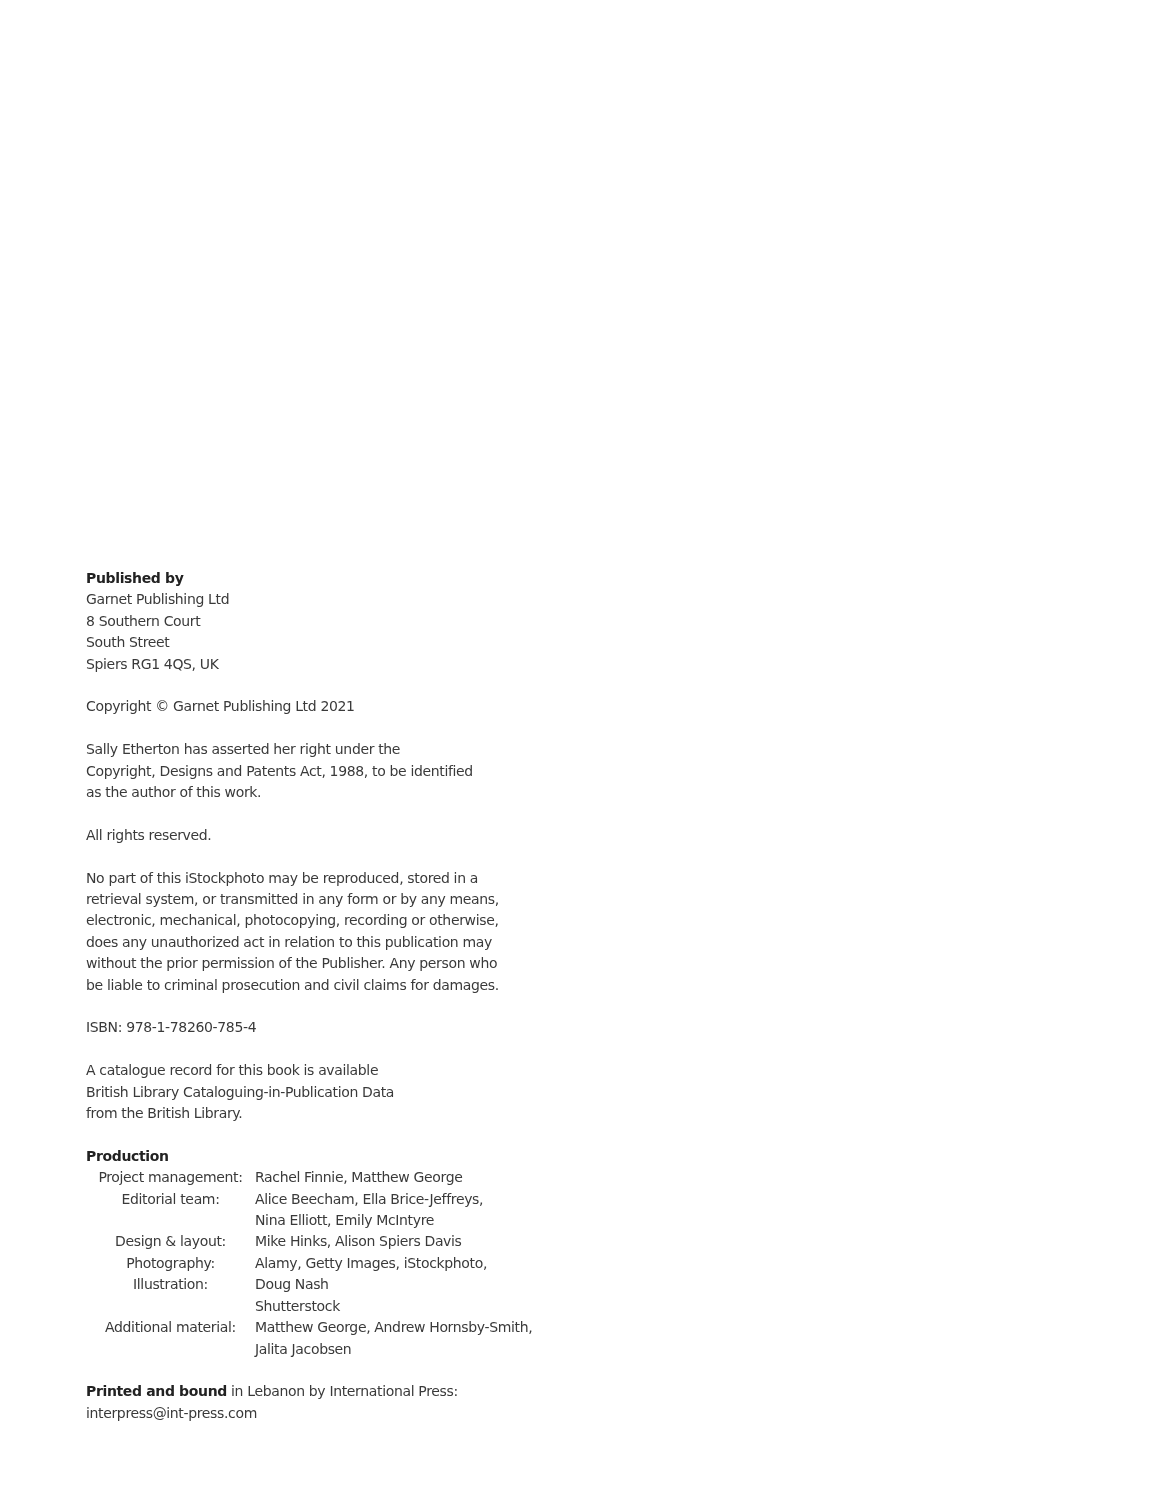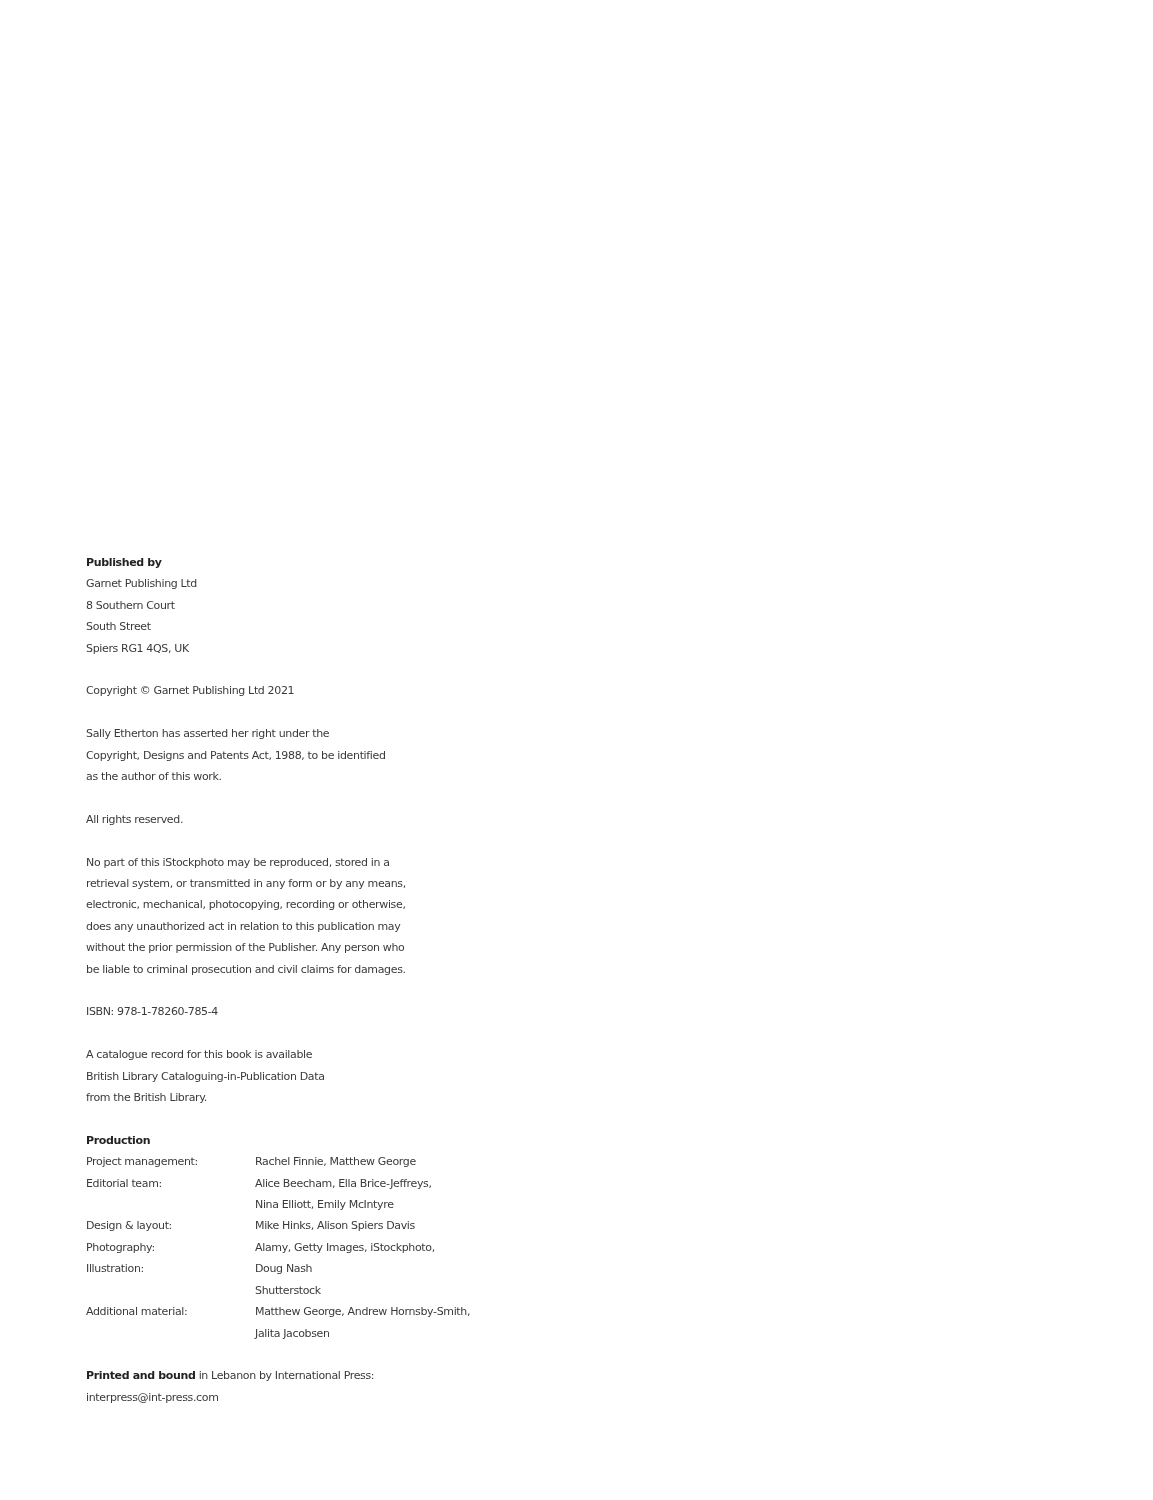--- a/index.html
+++ b/index.html
@@ -2,27 +2,27 @@
 <html><head>
 <meta charset="utf-8">
 <style>
   html, body { margin: 0; padding: 0; background: #ffffff; }
   body {
     width: 1153px; height: 1500px; position: relative; overflow: hidden;
     font-family: "DejaVu Sans", sans-serif;
     color: #3a3a3a;
   }
   .imprint {
-    position: absolute; left: 86px; top: 552px; width: 520px;
-    font-size: 11px; line-height: 21.4px; letter-spacing: -0.35px;
+    position: absolute; left: 86px; top: 568px; width: 520px;
+    font-size: 14px; line-height: 21.4px; letter-spacing: -0.35px;
   }
   .line { display: block; white-space: nowrap; }
   .bold { font-weight: bold; color: #222; }
   .gap { height: 21.4px; }
-  .credits { display: block; }
+  .credits { display: block; text-align: center; }
   .credit-row { display: flex; }
   .credit-role { width: 169px; flex: none; white-space: nowrap; }
   .credit-names { white-space: nowrap; }
 </style>
 </head>
 <body>
 
 <div class="imprint">
   <span class="line bold">Published by</span>
   <span class="line">Garnet Publishing Ltd</span>

